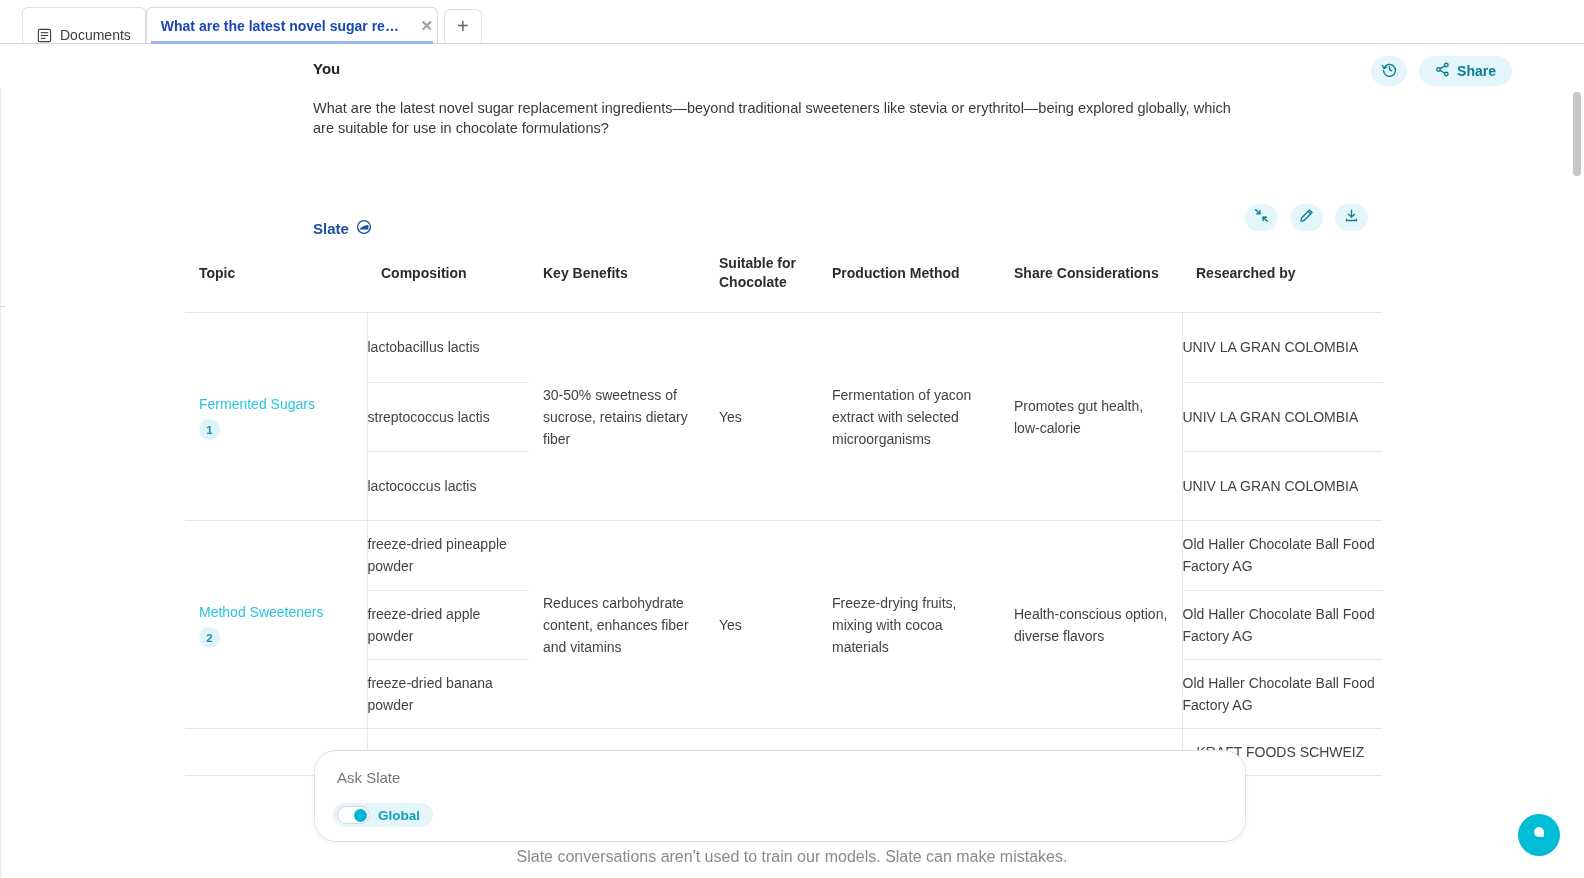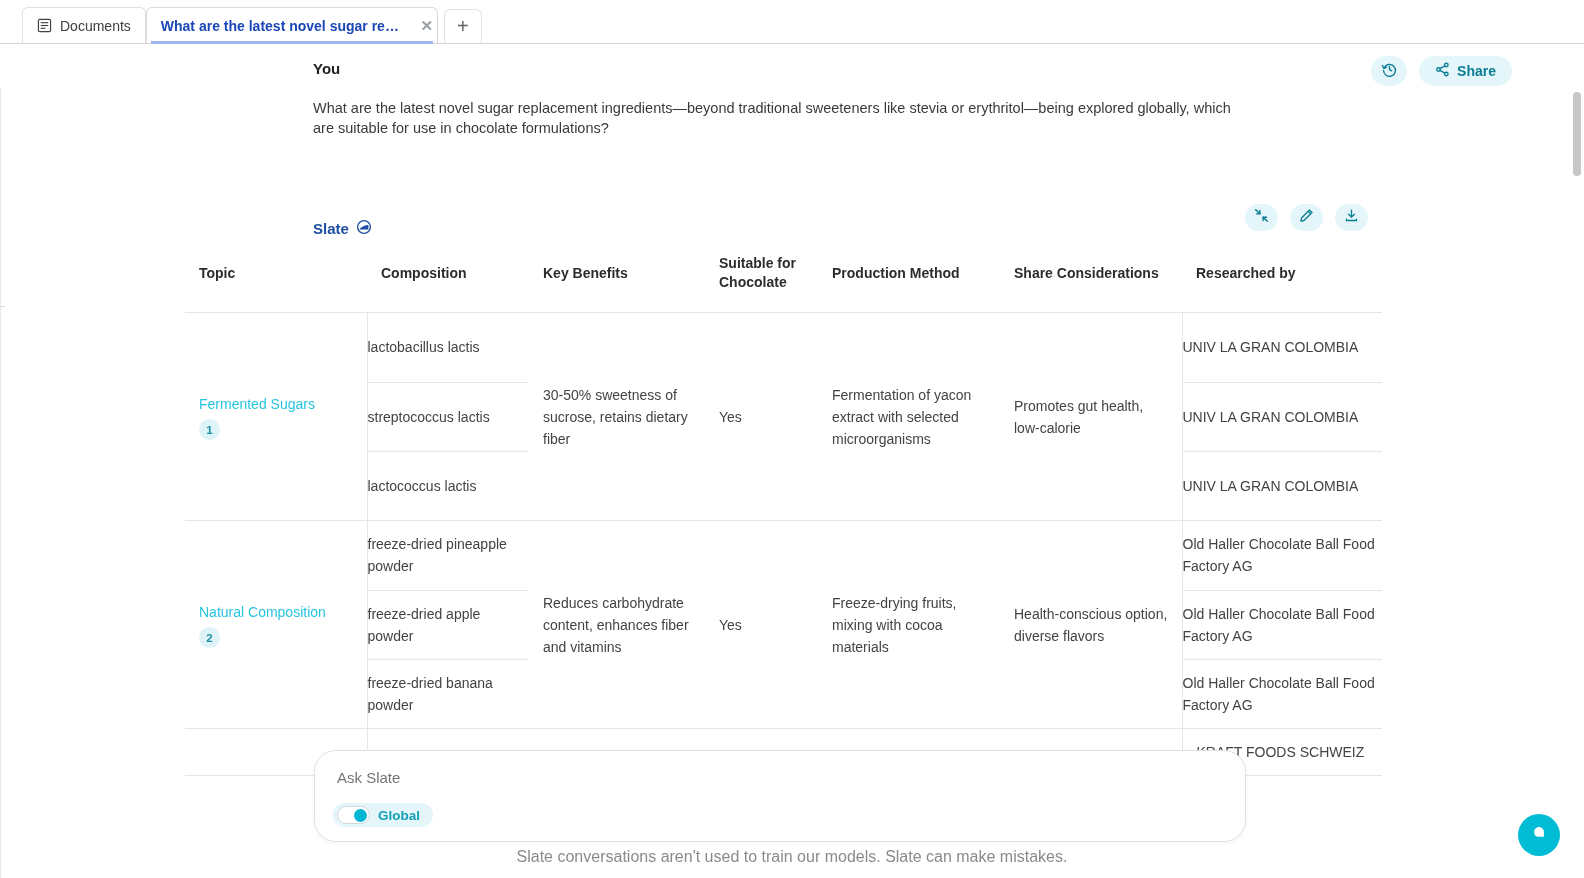--- a/index.html
+++ b/index.html
@@ -26,21 +26,21 @@
     font-size: 14px;
     color: #3c4043;
     border: 1px solid transparent;
     border-bottom: none;
     background: #ffffff;
     white-space: nowrap;
     position: relative;
   }
   .tab.inactive {
     border-color: #e0e0e0;
-    border-top-left-radius: 6px; border-top-right-radius: 6px;
+    border-top-left-radius: 6px; border-top-right-radius: 6px; align-items: flex-end;
   }
   .tab.active {
     border-color: #d9d9d9;
     border-top-left-radius: 6px; border-top-right-radius: 6px;
     color: #1a46b8;
     font-weight: bold;
     padding-right: 0;
   }
   .tab.active::after {
     content: ""; position: absolute;
@@ -400,21 +400,21 @@
                       <td>UNIV LA GRAN COLOMBIA</td>
                     </tr>
               </tbody>
                 </table>
             </td>
           </tr>
 
           <tr>
             <td class="col-topic">
               <div class="cell-pad">
-                <span class="topic-link">Natural Composition</span>
+                <span class="topic-link">Method Sweeteners</span>
                 <span class="topic-badge">2</span>
               </div>
             </td>
             <td class="col-comp bordered-left">
               <table class="sub-table">
                 <tbody>
                     <tr>
                       <td>freeze-dried pineapple powder</td>
                     </tr>
                 <tr>

